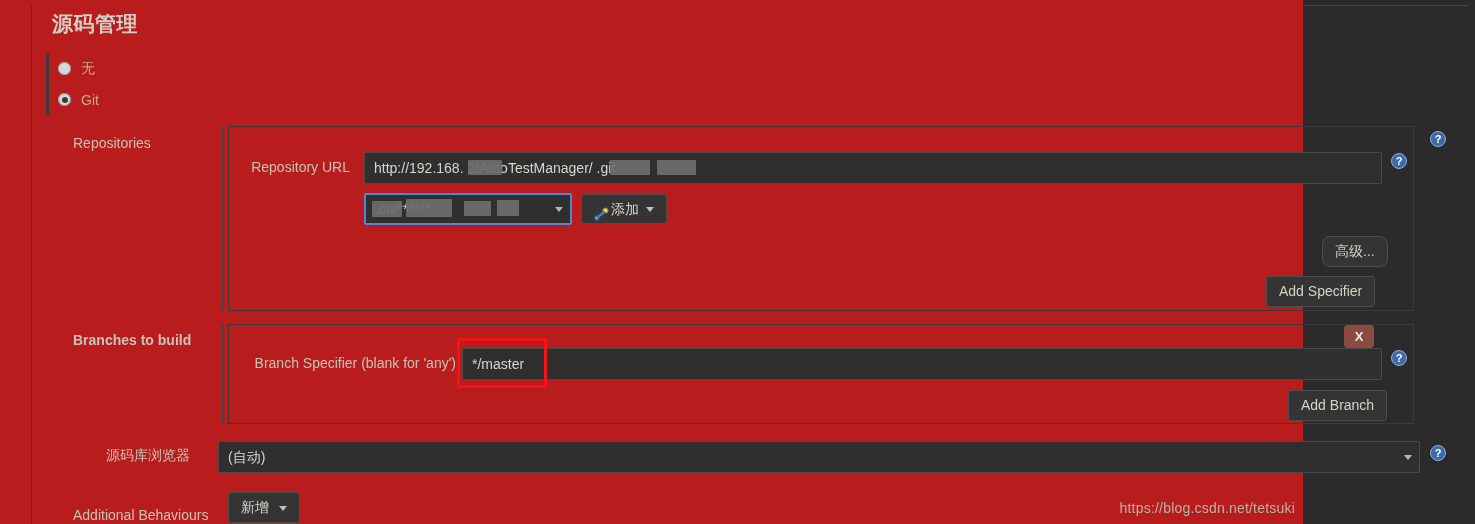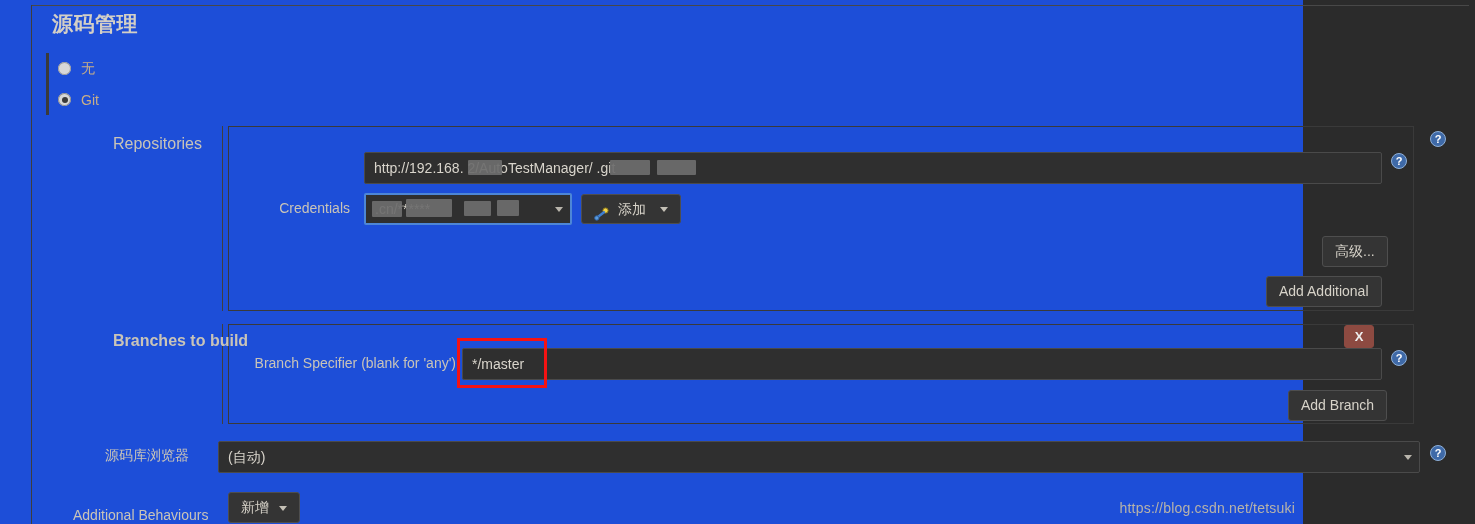--- a/index.html
+++ b/index.html
@@ -8,21 +8,21 @@
     width: 1475px; height: 524px;
     background: #2b2b2b;
     font-family: "Liberation Sans", "DejaVu Sans", sans-serif;
     overflow: hidden;
   }
 
   #root {
     position: relative;
     width: 1303px;
     height: 524px;
-    background: #1d4ed8;
+    background: #b91c1c;
   }
 
   
   .top-rule {
     position: absolute;
     left: 31px; top: 5px;
     width: 1438px; height: 1px;
     background: #484848;
   }
   
@@ -83,24 +83,23 @@
     color: #c8ae88;
   }
 
   
   .section {
     position: absolute;
     border: 1px solid #3a3a3a;
   }
   .section-label {
     position: absolute;
-    font-size: 16px;
+    font-size: 14px;
     color: #c9c4b8;
     white-space: nowrap;
-    margin-left: 40px;
   }
   .vsep {
     position: absolute;
     width: 1px;
     background: #3f3f3f;
   }
 
   .field-label {
     position: absolute;
     font-size: 14px;
@@ -187,21 +186,21 @@
     font-weight: bold;
     height: 23px;
     line-height: 21px;
     width: 30px;
     text-align: center;
     cursor: pointer;
   }
   .btn-with-icon {
     display: inline-flex;
     align-items: center;
-    gap: 8px;
+    gap: 1px;
   }
   .btn-dd-caret {
     display: inline-block;
     width: 0; height: 0;
     border-left: 4px solid transparent;
     border-right: 4px solid transparent;
     border-top: 5px solid #c4c0b6;
     margin-left: 6px;
     vertical-align: middle;
   }
@@ -250,30 +249,30 @@
     <div class="radio-row">
       <span class="radio on"></span>
       <span class="radio-label">Git</span>
     </div>
   </div>
 
   <div class="section" style="left:228px; top:126px; width:1186px; height:185px;"></div>
   <div class="vsep" style="left:222px; top:126px; height:185px;"></div>
   <div class="section-label" style="left:73px; top:135px;">Repositories</div>
 
+  <div class="field-label" style="left:155px; top:159px; width:195px;">Repository URL</div>
 
   <div class="input" style="left:364px; top:152px; width:1018px;">
     <span>http://192.168.            2/AutoTestManager/                .git</span>
   </div>
 
   <div class="redact" style="left:468px; top:160px; width:34px; height:15px;"></div>
   <div class="redact" style="left:610px; top:160px; width:40px; height:15px;"></div>
   <div class="redact" style="left:657px; top:160px; width:39px; height:15px;"></div>
 
-  <div class="field-label" style="left:155px; top:200px; width:195px;">Credentials</div>
 
   <div class="select focused" style="left:364px; top:193px; width:208px;">
     <span>                    .cn/******</span>
     <span class="caret"></span>
   </div>
 
   <div class="redact" style="left:372px; top:201px; width:30px; height:16px;"></div>
   <div class="redact" style="left:406px; top:199px; width:46px; height:18px;"></div>
   <div class="redact" style="left:464px; top:201px; width:27px; height:15px;"></div>
   <div class="redact" style="left:497px; top:200px; width:22px; height:16px;"></div>
@@ -283,26 +282,26 @@
       <svg width="16" height="14" viewBox="0 0 16 14">
         <circle cx="11.5" cy="3.5" r="2.6" fill="#f2d24b" stroke="#8d7a18" stroke-width="1"></circle>
         <path d="M10 5.2 L3.5 10.3" stroke="#3f7fd0" stroke-width="2.4" stroke-linecap="round"></path>
         <circle cx="2.8" cy="11" r="2.2" fill="#5b9bdc" stroke="#2d5f9e" stroke-width="1"></circle>
       </svg>
     </span>
     <span>添加</span>
     <span class="btn-dd-caret"></span>
   </div>
 
-  <div class="btn" style="left:1322px; top:236px;">
+  <div class="btn" style="left:1322px; top:236px;border-radius:8px;">
     <span>高级...</span>
   </div>
 
   <div class="btn" style="left:1266px; top:276px;">
-    <span>Add Additional</span>
+    <span>Add Specifier</span>
   </div>
 
   <div class="help" style="left:1430px; top:131px;">
     <svg width="16" height="16" viewBox="0 0 16 16">
       <circle cx="8" cy="8" r="7.5" fill="#3f6aa8" stroke="#8fb0d8" stroke-width="1"></circle>
       <text x="8" y="12" font-size="11" font-family="Liberation Sans, sans-serif" font-weight="bold" fill="#ffffff" text-anchor="middle">?</text>
     </svg>
   </div>
   <div class="help" style="left:1391px; top:153px;">
     <svg width="16" height="16" viewBox="0 0 16 16">
@@ -331,21 +330,21 @@
     <span>Add Branch</span>
   </div>
 
   <div class="help" style="left:1391px; top:350px;">
     <svg width="16" height="16" viewBox="0 0 16 16">
       <circle cx="8" cy="8" r="7.5" fill="#3f6aa8" stroke="#8fb0d8" stroke-width="1"></circle>
       <text x="8" y="12" font-size="11" font-family="Liberation Sans, sans-serif" font-weight="bold" fill="#ffffff" text-anchor="middle">?</text>
     </svg>
   </div>
 
-  <div class="field-label" style="left:40px; top:447px; width:150px; text-align:center;margin-left:32px;">源码库浏览器</div>
+  <div class="field-label" style="left:40px; top:447px; width:150px; text-align:right;">源码库浏览器</div>
 
   <div class="select" style="left:218px; top:441px; width:1202px;">
     <span>(自动)</span>
     <span class="caret"></span>
   </div>
 
   <div class="help" style="left:1430px; top:445px;">
     <svg width="16" height="16" viewBox="0 0 16 16">
       <circle cx="8" cy="8" r="7.5" fill="#3f6aa8" stroke="#8fb0d8" stroke-width="1"></circle>
       <text x="8" y="12" font-size="11" font-family="Liberation Sans, sans-serif" font-weight="bold" fill="#ffffff" text-anchor="middle">?</text>

